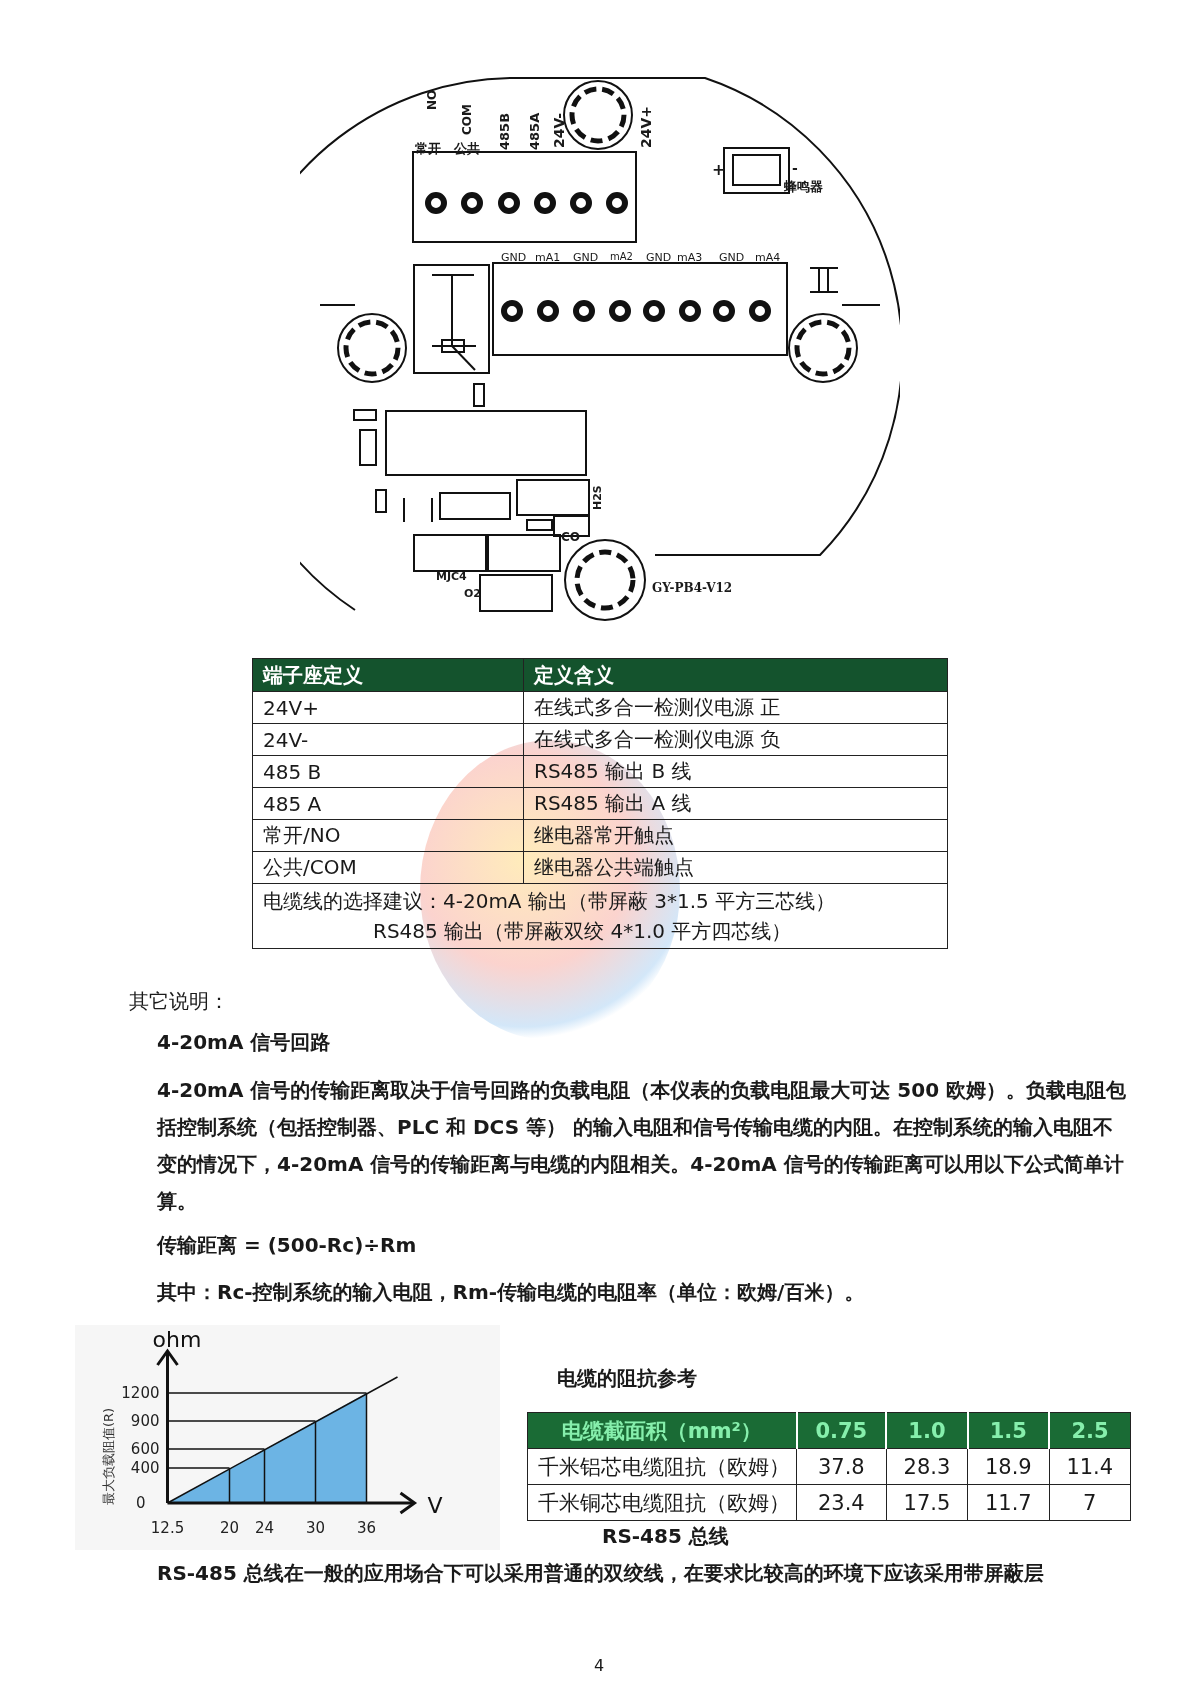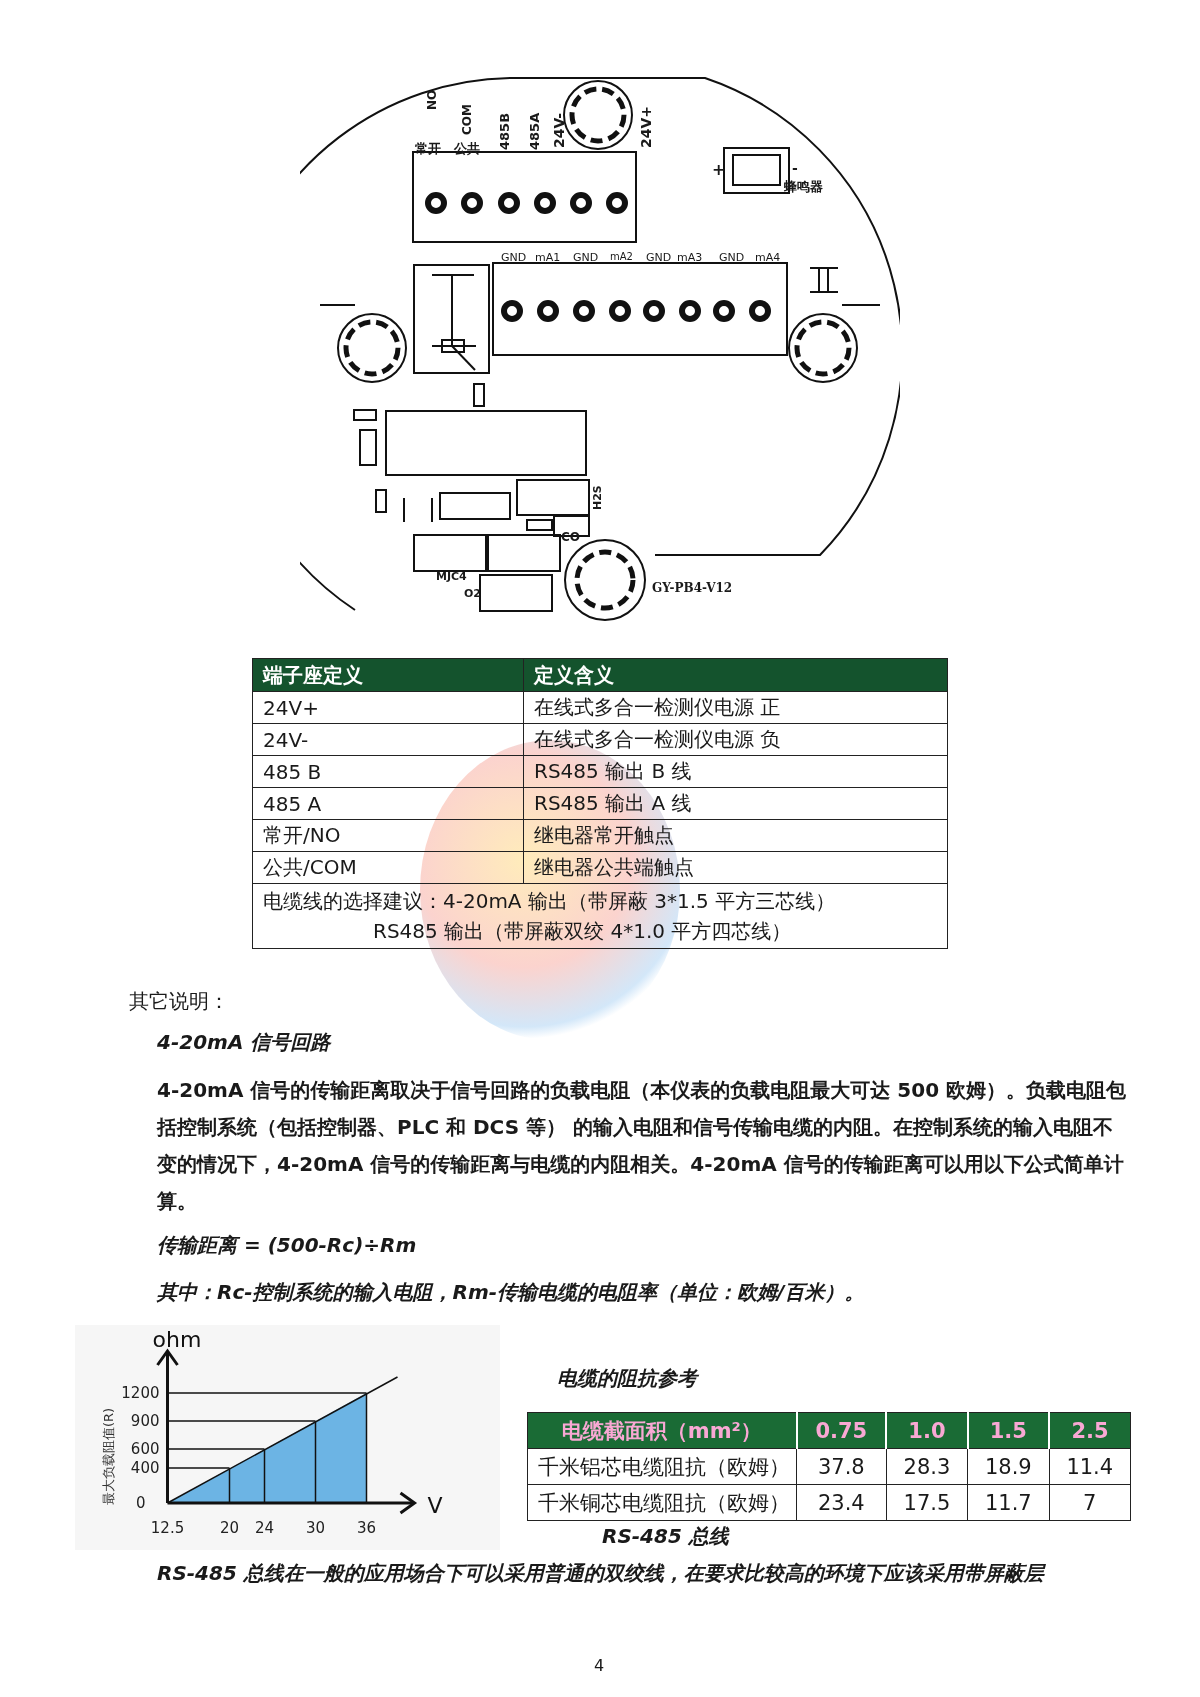--- a/index.html
+++ b/index.html
@@ -10,28 +10,28 @@
   
   .tt{position:absolute;left:252px;top:658px;width:696px;border-collapse:collapse;font-size:20px;}
   .tt td,.tt th{border:1.5px solid #222;padding:0 10px;height:31px;text-align:left;font-weight:normal;white-space:nowrap;}
   .tt th{background:#14532d;color:#fff;font-weight:bold;height:32px;}
   .tt td.c1{width:250px;}
   .tt td.note{line-height:30px;padding:2px 10px;}
   .note-line2{padding-left:110px;}
   .wm{position:absolute;left:420px;top:740px;width:260px;height:300px;border-radius:50%;
       background:radial-gradient(circle at 40% 40%,rgba(255,200,60,.35),rgba(240,80,60,.25) 45%,rgba(80,160,230,.25) 70%,rgba(255,255,255,0) 75%);pointer-events:none;}
   .p{position:absolute;font-size:20px;}
-  .b{font-weight:bold;font-style:italic;}
+  .b{font-weight:bold;}
   .para{position:absolute;left:157px;width:970px;font-size:20px;font-weight:bold;line-height:37px;}
   
   #chart{left:75px;top:1325px;width:425px;height:225px;background:#f6f6f6;}
   
   .it{position:absolute;left:527px;top:1412px;width:604px;border-collapse:collapse;font-size:21px;}
   .it td,.it th{border:1.5px solid #222;height:35px;text-align:center;padding:0 6px;}
-  .it th{background:#1a6b35;color:#f9a8d4;font-weight:bold;border-right:2px solid #fff;}
+  .it th{background:#1a6b35;color:#86efac;font-weight:bold;border-right:2px solid #fff;}
   .it th:last-child{border-right:1.5px solid #222;}
   .it td:first-child{text-align:left;padding-left:10px;white-space:nowrap;}
 </style>
 </head>
 <body>
 
 <svg id="pcb" class="abs" viewBox="300 55 600 580" width="600" height="580" xmlns="http://www.w3.org/2000/svg">
   <g fill="none" stroke="#111" stroke-width="2">
 
     <path d="M 355 610 A 290 290 0 0 1 510 78 L 705 78 A 290 290 0 0 1 820 555 L 655 555"></path>

